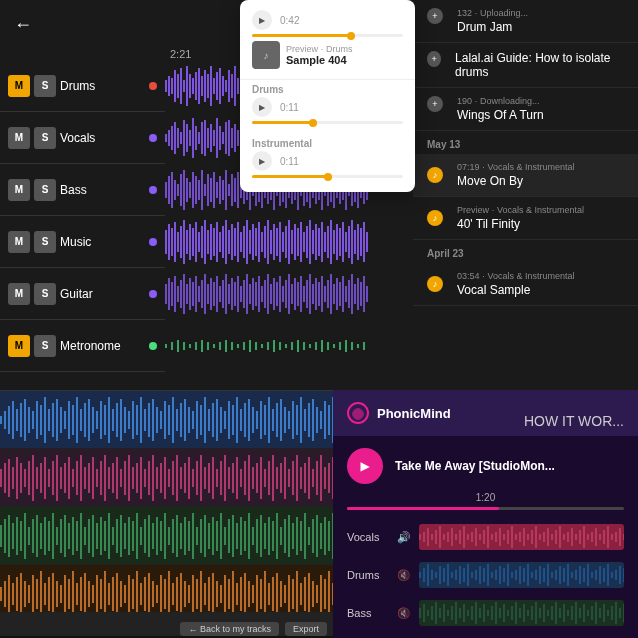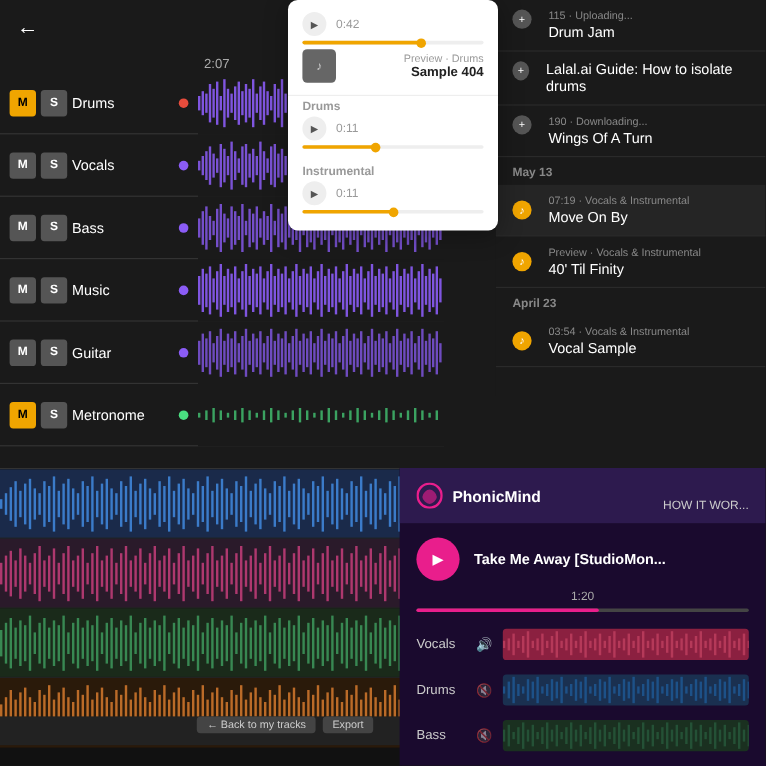--- a/index.html
+++ b/index.html
@@ -141,21 +141,20 @@
 
     .track-thumb {
       width: 28px; height: 28px;
       background: #666;
       border-radius: 4px;
       display: flex; align-items: center; justify-content: center;
     }
 
     .track-info-text {
       flex: 1;
-      text-align: right;
     }
 
     .track-info-label {
       color: #999;
       font-size: 9px;
     }
 
     .track-info-name {
       color: #222;
       font-size: 11px;
@@ -273,21 +272,21 @@
     }
 
     .phonicmind-logo-text {
       color: white;
       font-size: 13px;
       font-weight: 600;
     }
 
     .how-it-works {
       color: #ccc;
-      font-size: 10px;
+      font-size: 14px;
       margin-top: 16px;
     }
 
     .phonicmind-player {
       padding: 12px 14px 8px;
       display: flex;
       align-items: center;
       gap: 12px;
     }
 
@@ -374,21 +373,21 @@
     }
   </style>
 </head>
 <body>
 
 <div class="daw-panel">
   <div class="daw-header">
     <span class="back-arrow">←</span>
   </div>
 
-  <div class="daw-time">2:07</div>
+  <div class="daw-time">2:21</div>
 
   <div class="track-row" style="position:absolute;top:60px;left:0;width:370px;">
     <div class="track-controls">
       <button class="btn-m active">M</button>
       <button class="btn-s">S</button>
       <span class="track-name">Drums</span>
       <div class="volume-dot" style="background:#e74c3c;"></div>
     </div>
     <div class="track-waveform" style="width:205px;height:52px;background:#1a1a1a;overflow:hidden;">
       <svg width="205" height="52" viewBox="0 0 205 52">
@@ -894,21 +893,21 @@
     </div>
   </div>
 </div>
 
 <div class="library-panel">
 
   <div class="library-item">
     <div style="display:flex;align-items:flex-start;gap:8px;">
       <span class="library-item-icon icon-uploading">+</span>
       <div>
-        <div class="library-item-status">115 · Uploading...</div>
+        <div class="library-item-status">132 · Uploading...</div>
         <div class="library-item-title">Drum Jam</div>
       </div>
     </div>
   </div>
 
   <div class="library-item">
     <div style="display:flex;align-items:flex-start;gap:8px;">
       <span class="library-item-icon icon-processing">+</span>
       <div>
         <div class="library-item-title">Lalal.ai Guide: How to isolate drums</div>
@@ -1320,21 +1319,21 @@
         <rect x="312" y="16" width="2" height="26"></rect>
           <rect x="316" y="20" width="2" height="18"></rect>
           <rect x="320" y="10" width="2" height="38"></rect>
         <rect x="324" y="14" width="2" height="30"></rect>
           <rect x="328" y="6" width="2" height="46"></rect>
           <rect x="332" y="18" width="2" height="22"></rect>
       </g>
     </svg>
   </div>
 
-  <div style="position:absolute;bottom:17px;left:0;right:0;height:24px;background:#222;display:flex;align-items:flex-start;justify-content:flex-end;padding:0 24px;gap:6px;">
+  <div style="position:absolute;bottom:2px;left:0;right:0;height:24px;background:#222;display:flex;align-items:flex-end;justify-content:flex-end;padding:0 8px;gap:6px;">
     <button class="nav-btn">← Back to my tracks</button>
     <button class="nav-btn">Export</button>
   </div>
 </div>
 
 <div class="bottom-right-panel">
   <div class="phonicmind-header">
     <div class="phonicmind-logo">
 
       <svg width="22" height="22" viewBox="0 0 22 22">

